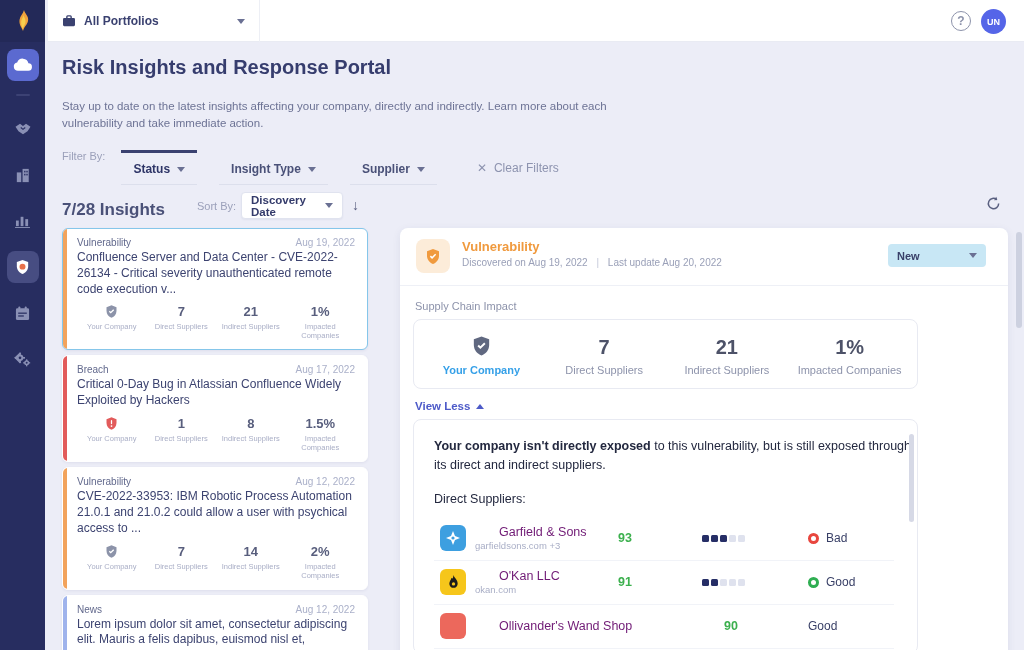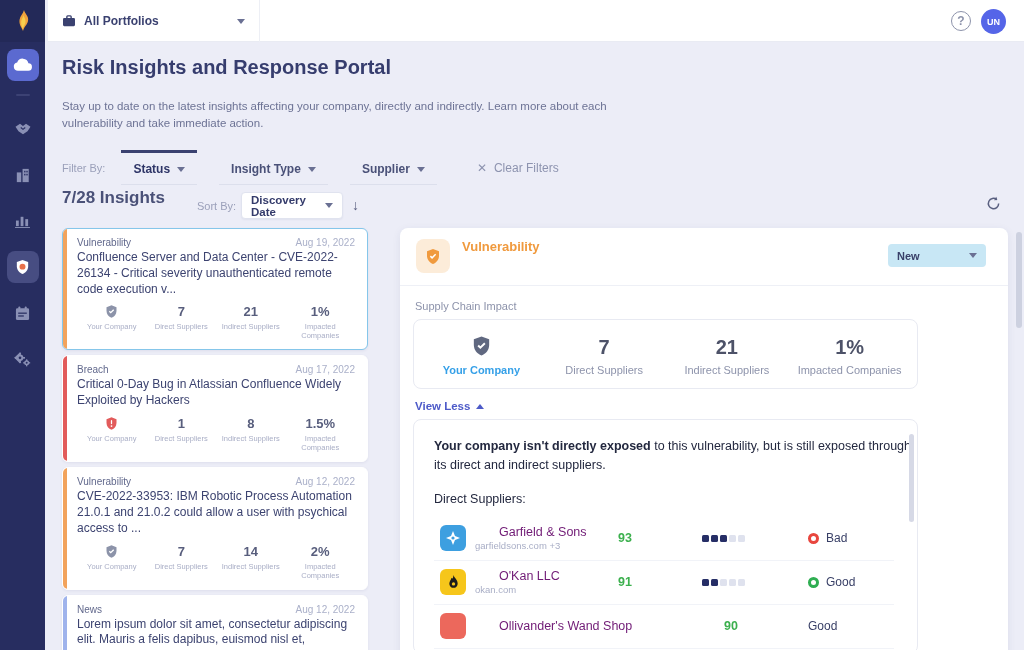--- a/index.html
+++ b/index.html
@@ -23,29 +23,29 @@
   .search-box input { border:none; outline:none; font-size:11px; color:#5a6080; width:100%; font-family:"Liberation Sans",sans-serif; }
   .search-box input::placeholder { color:#a9aec6; }
   .help-btn { position:absolute; left:903px; top:11px; width:20px; height:20px; border:1.4px solid #8d93ab; border-radius:50%; color:#8d93ab; font-size:12px; font-weight:bold; display:flex; align-items:center; justify-content:center; cursor:pointer; }
   .avatar { position:absolute; left:933px; top:9px; width:25px; height:25px; border-radius:50%; background:#5565e8; color:#fff; font-size:9px; font-weight:bold; display:flex; align-items:center; justify-content:center; cursor:pointer; }
 
   
   .page-title { position:absolute; left:62px; top:56px; font-size:20px; font-weight:bold; color:#363d6e; }
   .page-subtitle { position:absolute; left:62px; top:98px; width:590px; font-size:11.5px; line-height:1.45; color:#6d7395; }
 
   
-  .filter-row { position:absolute; left:62px; top:150px; display:flex; align-items:center; }
+  .filter-row { position:absolute; left:62px; top:150px; display:flex; }
   .filter-by { font-size:11px; color:#9ba0ba; margin-right:16px; }
   .filter-chip { display:flex; align-items:center; gap:7px; padding:9px 12px 8px; font-size:12px; font-weight:bold; color:#4a5178; border-bottom:1px solid #dcdfec; border-top:3px solid transparent; margin-right:22px; cursor:pointer; }
   .filter-chip.active { color:#2e3567; border-top-color:#3a4170; }
   .clear-filters { display:flex; align-items:center; gap:7px; font-size:12px; color:#8d93af; margin-left:18px; cursor:pointer; }
   .x-icon { font-size:12px; color:#8d93af; }
 
   
-  .insights-count { position:absolute; left:62px; top:188px; font-size:17px; font-weight:bold; color:#4a5178; }
+  .insights-count { position:absolute; left:62px; top:200px; font-size:17px; font-weight:bold; color:#4a5178; }
   .sortby-label { position:absolute; left:197px; top:200px; font-size:11px; color:#9ba0ba; }
   .sort-select { position:absolute; left:241px; top:192px; width:102px; height:27px; background:#fff; border:1px solid #e0e3ef; border-radius:4px; display:flex; align-items:center; justify-content:space-between; padding:0 9px; font-size:11.5px; font-weight:bold; color:#343b6b; cursor:pointer; box-shadow:0 1px 2px rgba(40,48,100,.06); }
   .sort-dir { position:absolute; left:352px; top:197px; font-size:14px; color:#5a6080; cursor:pointer; }
   .refresh-btn { position:absolute; left:986px; top:196px; cursor:pointer; }
 
   
   .cards-col { position:absolute; left:62px; top:228px; width:306px; display:flex; flex-direction:column; gap:5px; }
   .icard { background:#fff; border-radius:6px; border:1px solid #fff; box-shadow:0 1px 3px rgba(40,48,100,.07); padding:8px 12px 9px 14px; position:relative; overflow:hidden; cursor:pointer; }
   .icard.selected { border:1.5px solid #85c6ea; }
   .icard .accent { position:absolute; left:0; top:0; bottom:0; width:4px; }
@@ -327,20 +327,25 @@
 
 <section class="detail">
   <div class="detail-head">
     <div class="d-badge">
       <svg width="18" height="19" viewBox="0 0 24 24">
         <path d="M12 2l8 3v6c0 5.2-3.4 9.1-8 11-4.6-1.9-8-5.8-8-11V5z" fill="#f09a3e"></path>
         <path d="M8.5 11.5l2.3 2.3 4.7-4.7" stroke="#ffffff" stroke-width="2" fill="none"></path>
       </svg>
     </div>
     <div class="d-type">Vulnerability</div>
+    <div class="d-meta">
+      <span>Discovered on Aug 19, 2022</span>
+      <span class="sep">|</span>
+      <span>Last update Aug 20, 2022</span>
+    </div>
     <div class="status-pill">
       <span>New</span>
       <span class="chev"></span>
     </div>
   </div>
 
   <div class="detail-body">
     <div class="sci-label">Supply Chain Impact</div>
     <div class="sci-card">
       <div class="sci-col">

